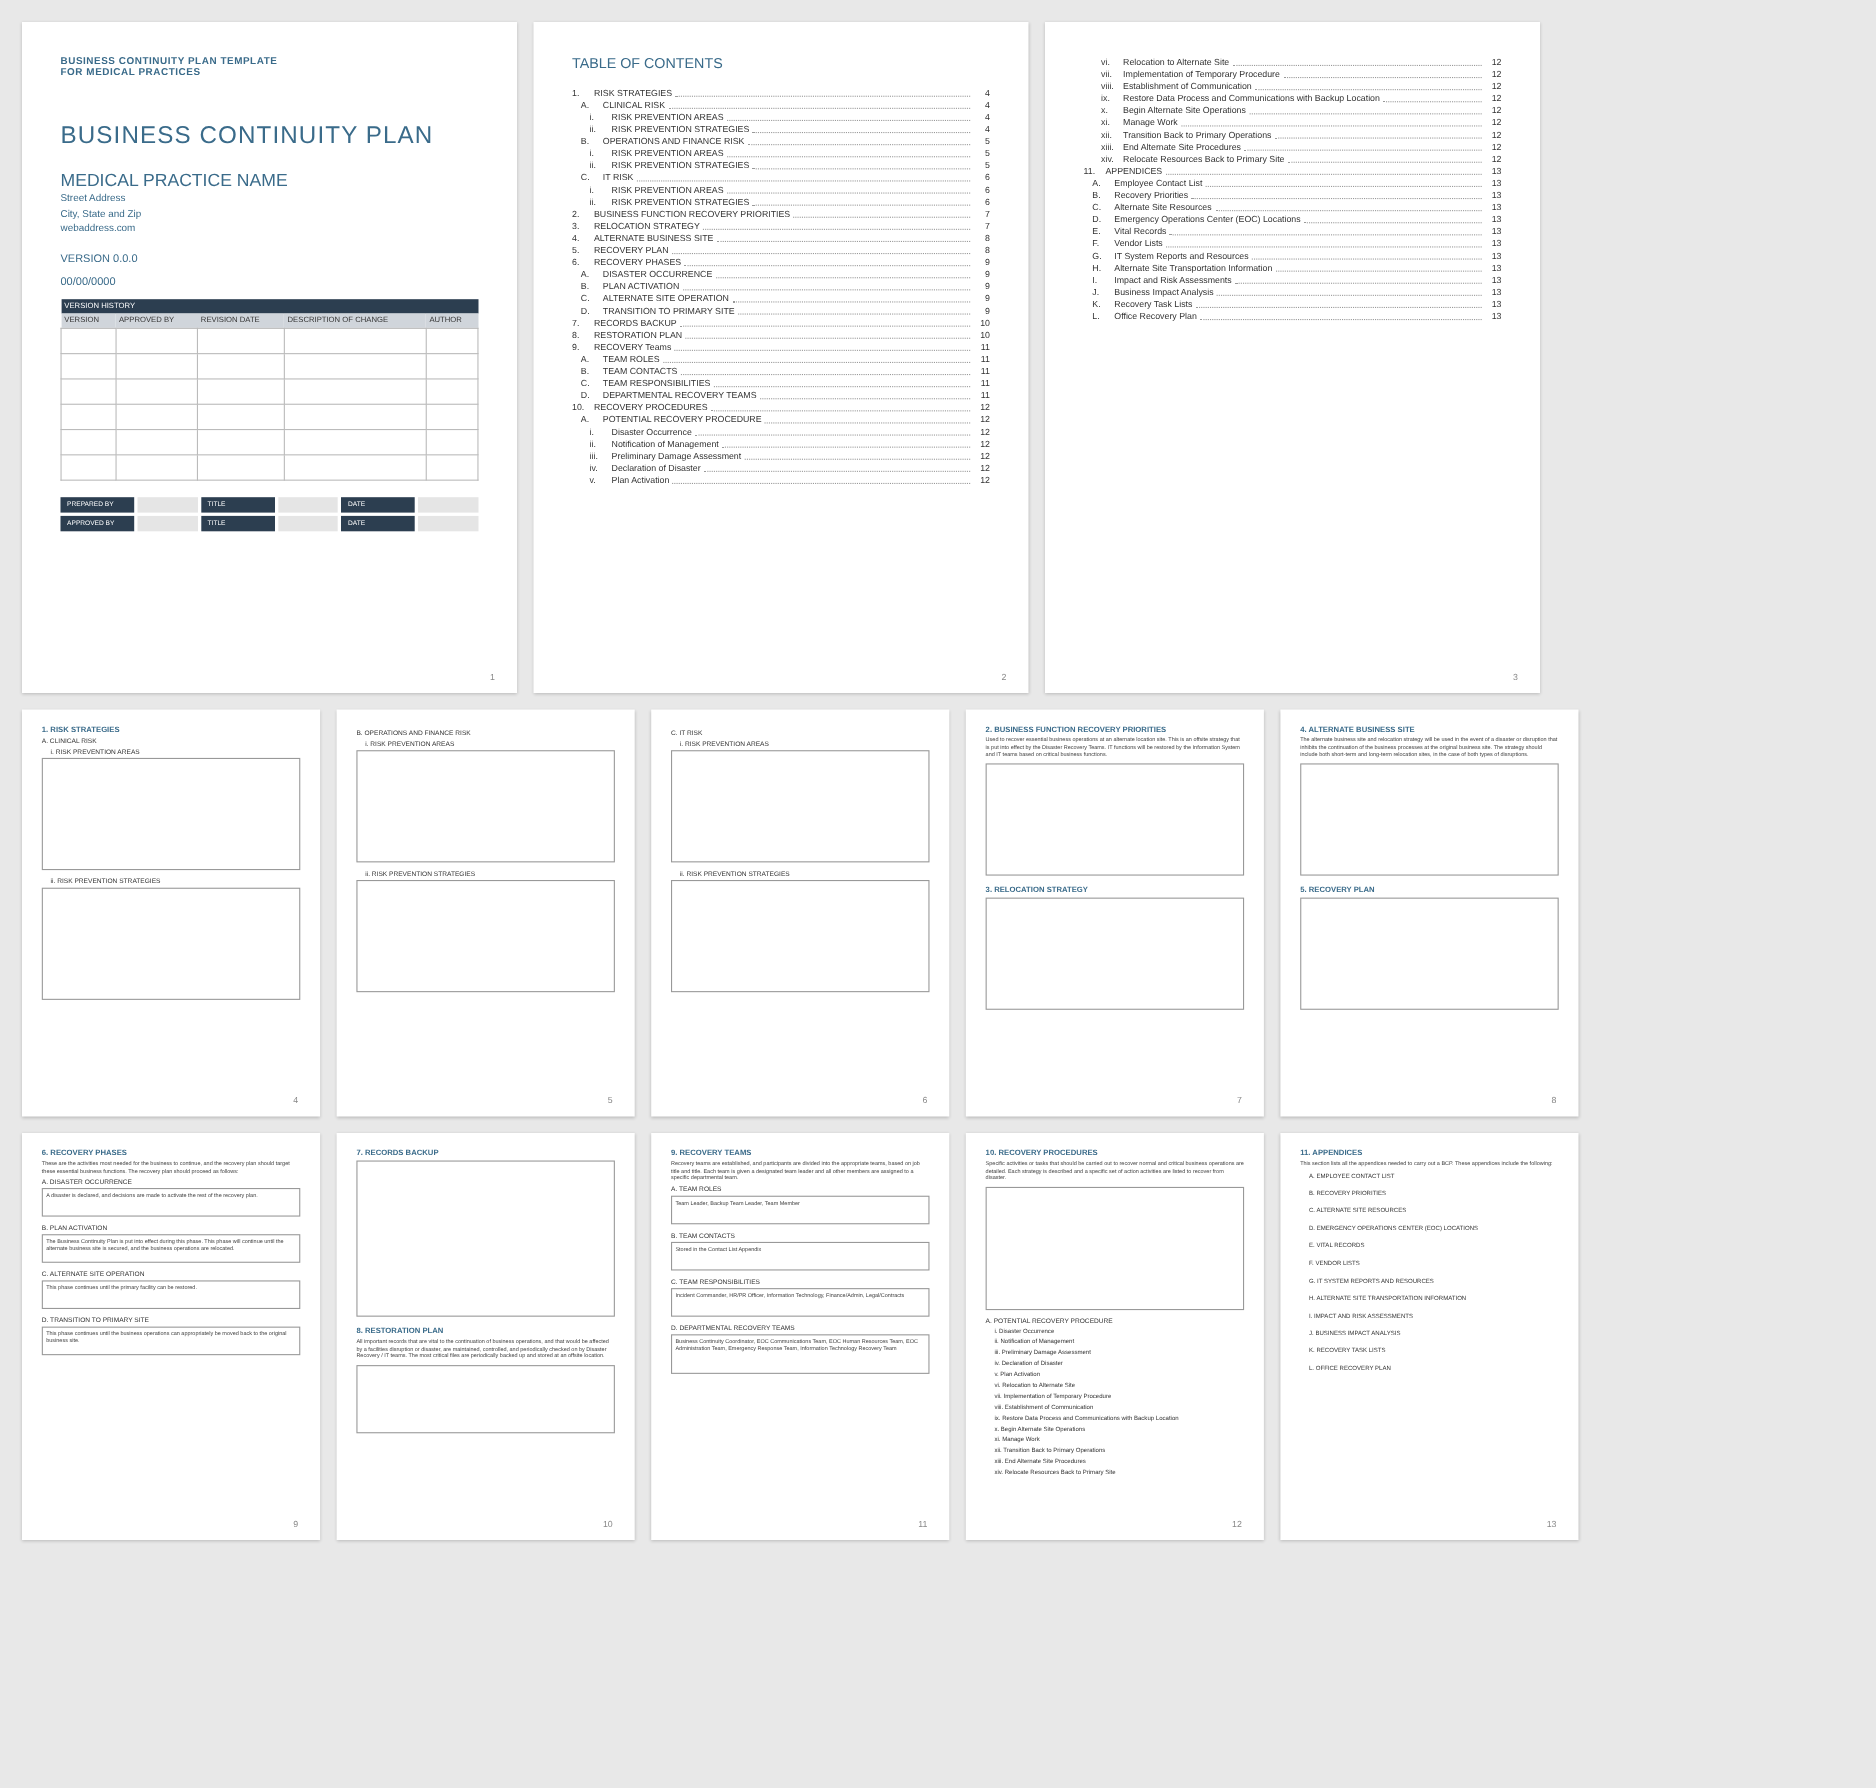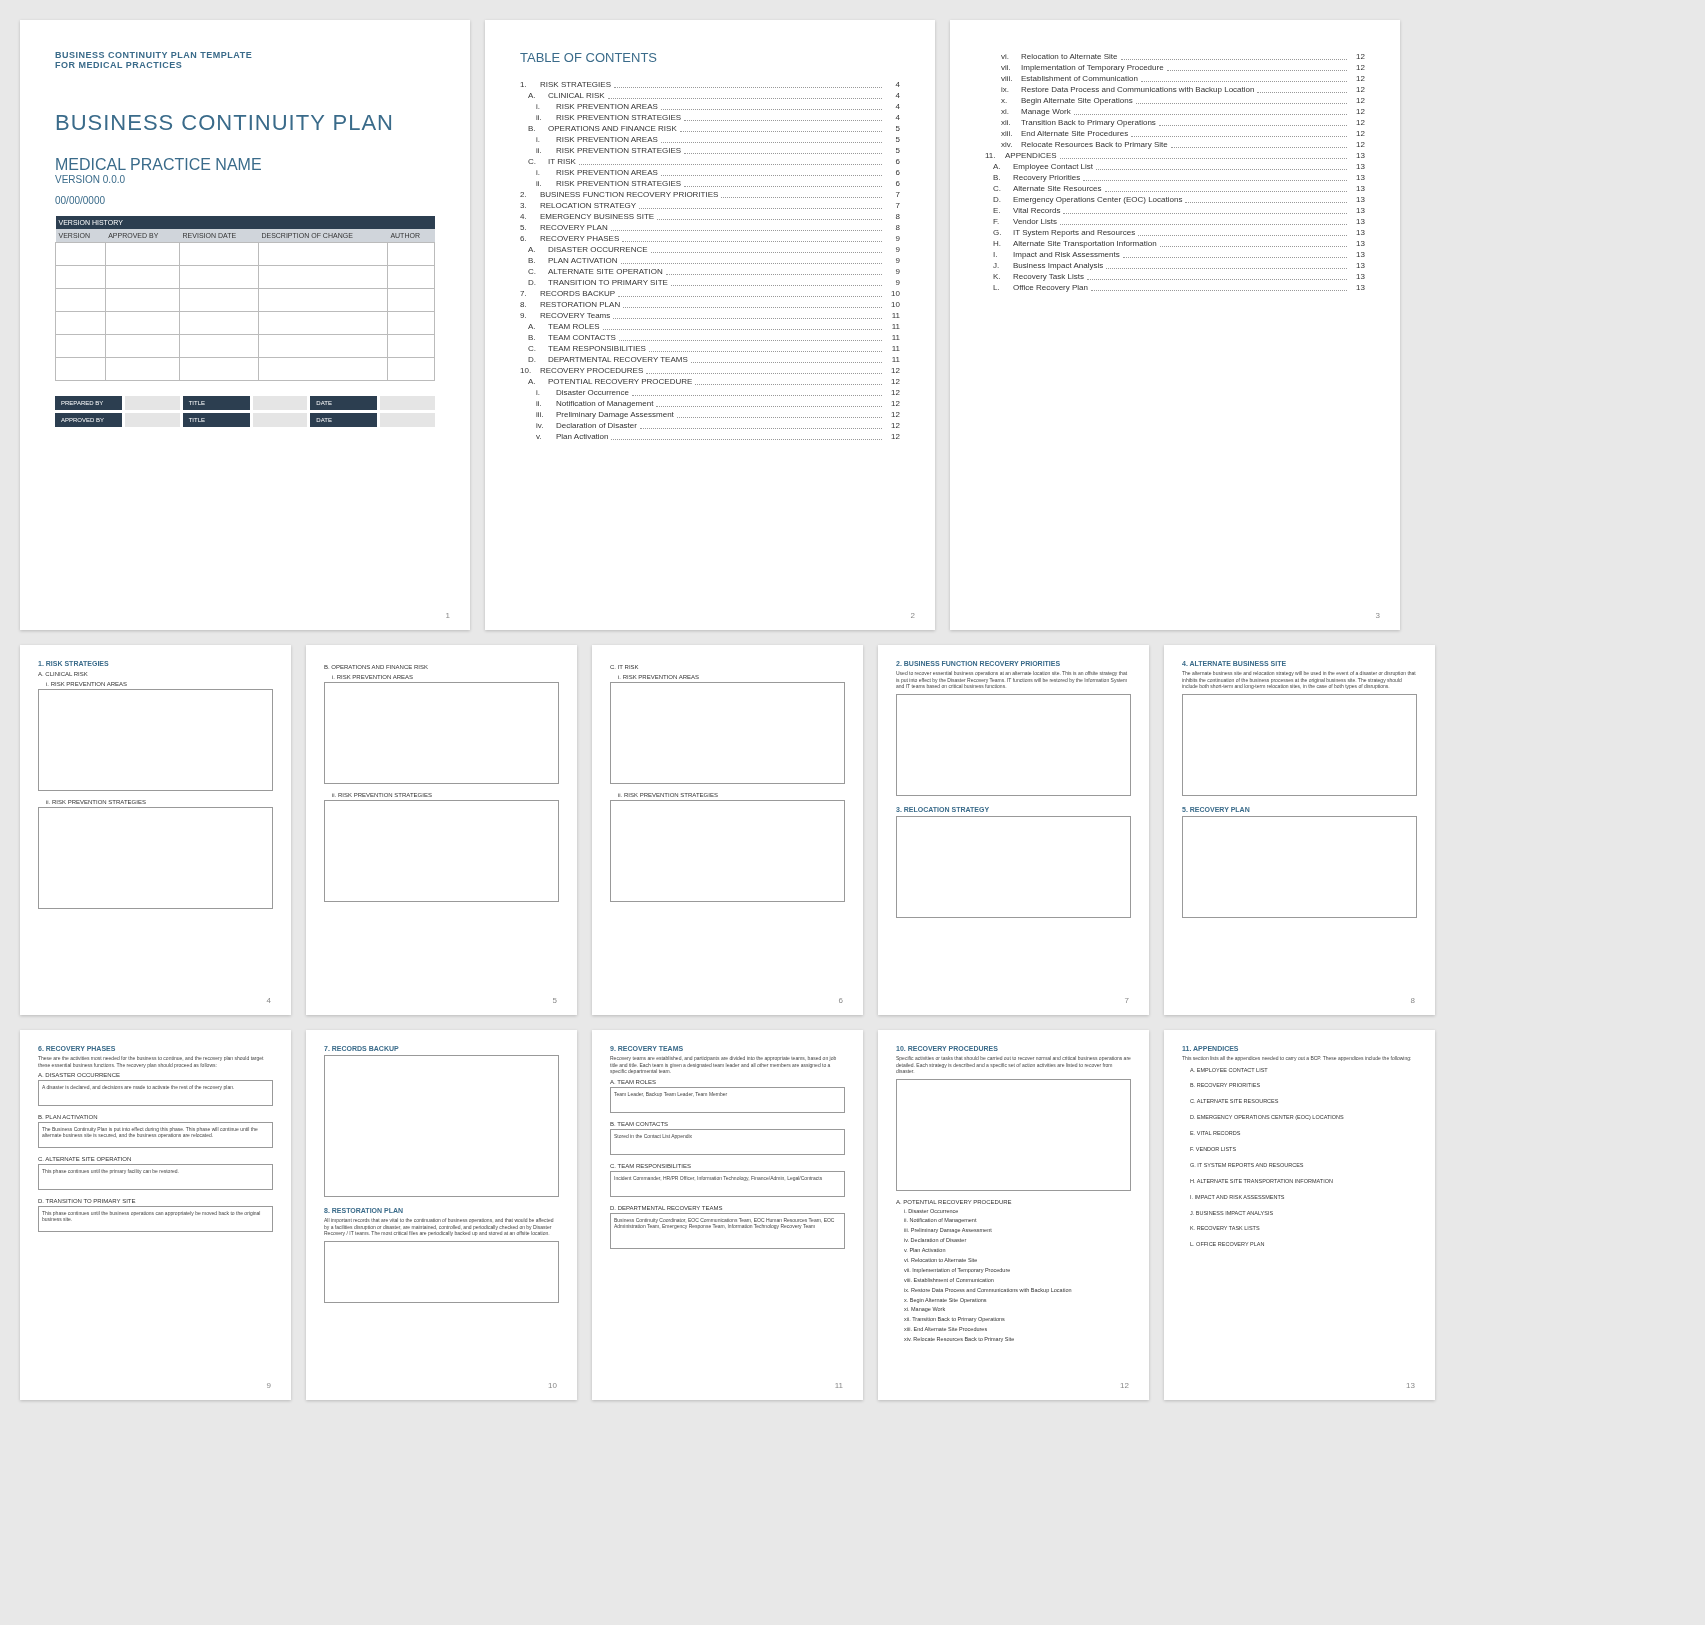--- a/index.html
+++ b/index.html
@@ -40,20 +40,25 @@
 </style>
 </head>
 <body>
 
 <div class="row row1">
 <div class="page">
 <div class="small-head">BUSINESS CONTINUITY PLAN TEMPLATE</div>
 <div class="small-head">FOR MEDICAL PRACTICES</div>
 <div class="big-title">BUSINESS CONTINUITY PLAN</div>
 <div class="sub-title">MEDICAL PRACTICE NAME</div>
+<div class="addr">
+<div>Street Address</div>
+<div>City, State and Zip</div>
+<div>webaddress.com</div>
+</div>
 <div class="ver">VERSION 0.0.0</div>
 <div class="ver">00/00/0000</div>
 <table class="tbl">
 <tbody>
           <tr>
             <th colspan="5">VERSION HISTORY</th>
           </tr>
 <tr>
             <th class="sub">VERSION</th>
             <th class="sub">APPROVED BY</th>
@@ -196,21 +201,21 @@
           <span class="toc-pg">7</span>
         </div>
         <div class="toc-line">
           <span class="toc-num">3.</span>
           <span class="toc-txt">RELOCATION STRATEGY</span>
           <span class="toc-dots"></span>
           <span class="toc-pg">7</span>
         </div>
         <div class="toc-line">
           <span class="toc-num">4.</span>
-          <span class="toc-txt">EMERGENCY BUSINESS SITE</span>
+          <span class="toc-txt">ALTERNATE BUSINESS SITE</span>
           <span class="toc-dots"></span>
           <span class="toc-pg">8</span>
         </div>
         <div class="toc-line">
           <span class="toc-num">5.</span>
           <span class="toc-txt">RECOVERY PLAN</span>
           <span class="toc-dots"></span>
           <span class="toc-pg">8</span>
         </div>
         <div class="toc-line">

